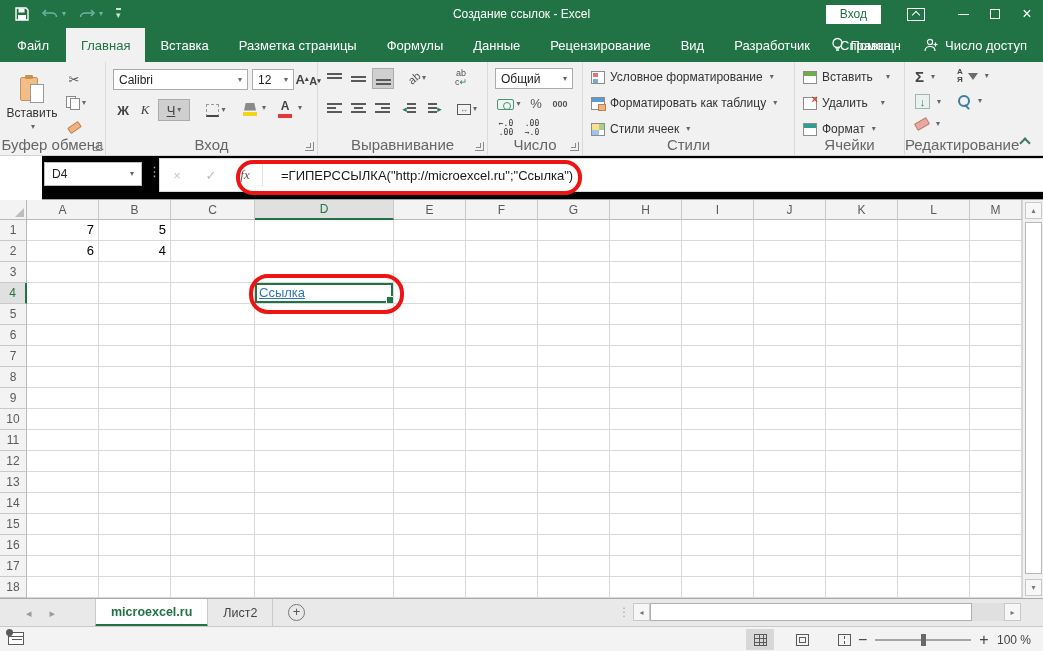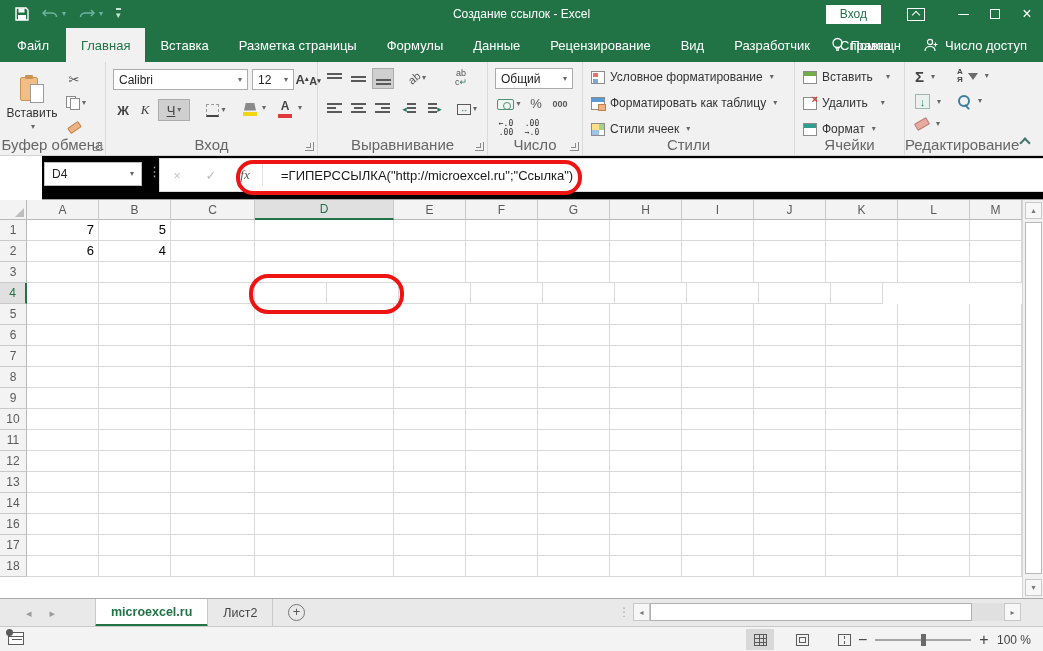--- a/index.html
+++ b/index.html
@@ -554,20 +554,21 @@
         <div class="cell" style="width: 72px;"></div>
         <div class="cell" style="width: 72px;"></div>
         <div class="cell" style="width: 72px;"></div>
         <div class="cell" style="width: 52px;"></div>
       </div>
       <div class="grow">
         <div class="rhdr sel">4</div>
         <div class="cell" style="width: 72px;"></div>
         <div class="cell" style="width: 72px;"></div>
         <div class="cell" style="width: 84px;"></div>
+        <div class="cell link selcell" style="width: 139px;">Ссылка</div>
         <div class="cell" style="width: 72px;"></div>
         <div class="cell" style="width: 72px;"></div>
         <div class="cell" style="width: 72px;"></div>
         <div class="cell" style="width: 72px;"></div>
         <div class="cell" style="width: 72px;"></div>
         <div class="cell" style="width: 72px;"></div>
         <div class="cell" style="width: 72px;"></div>
         <div class="cell" style="width: 72px;"></div>
         <div class="cell" style="width: 52px;"></div>
       </div>
@@ -710,20 +711,36 @@
         <div class="cell" style="width: 72px;"></div>
         <div class="cell" style="width: 72px;"></div>
         <div class="cell" style="width: 72px;"></div>
         <div class="cell" style="width: 72px;"></div>
         <div class="cell" style="width: 72px;"></div>
         <div class="cell" style="width: 72px;"></div>
         <div class="cell" style="width: 52px;"></div>
       </div>
       <div class="grow">
         <div class="rhdr">14</div>
+        <div class="cell" style="width: 72px;"></div>
+        <div class="cell" style="width: 72px;"></div>
+        <div class="cell" style="width: 84px;"></div>
+        <div class="cell" style="width: 139px;"></div>
+        <div class="cell" style="width: 72px;"></div>
+        <div class="cell" style="width: 72px;"></div>
+        <div class="cell" style="width: 72px;"></div>
+        <div class="cell" style="width: 72px;"></div>
+        <div class="cell" style="width: 72px;"></div>
+        <div class="cell" style="width: 72px;"></div>
+        <div class="cell" style="width: 72px;"></div>
+        <div class="cell" style="width: 72px;"></div>
+        <div class="cell" style="width: 52px;"></div>
+      </div>
+      <div class="grow">
+        <div class="rhdr">15</div>
         <div class="cell" style="width: 72px;"></div>
         <div class="cell" style="width: 72px;"></div>
         <div class="cell" style="width: 84px;"></div>
         <div class="cell" style="width: 139px;"></div>
         <div class="cell" style="width: 72px;"></div>
         <div class="cell" style="width: 72px;"></div>
         <div class="cell" style="width: 72px;"></div>
         <div class="cell" style="width: 72px;"></div>
         <div class="cell" style="width: 72px;"></div>
         <div class="cell" style="width: 72px;"></div>

